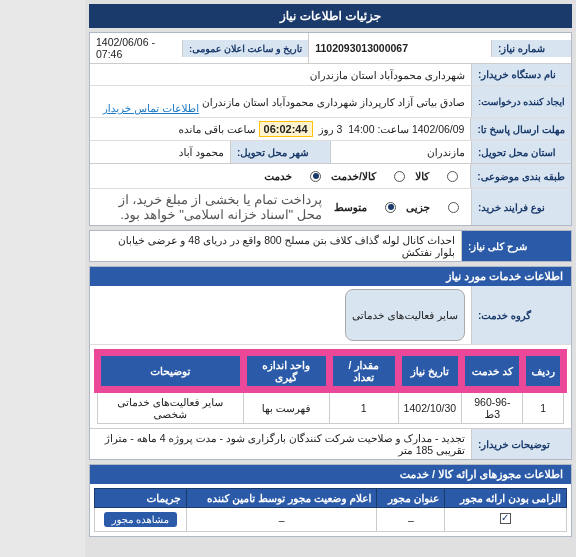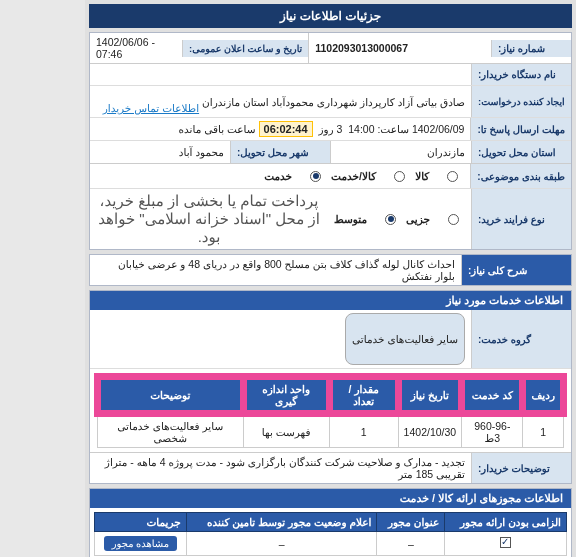--- a/index.html
+++ b/index.html
@@ -214,20 +214,21 @@
         <span class="info-value" style="font-weight:bold; direction:ltr;">1102093013000067</span>
       </div>
       <div class="top-cell" style="flex:1;">
         <span class="info-label" style="min-width:120px; font-size:9.5px;">تاریخ و ساعت اعلان عمومی:</span>
         <span class="info-value" style="direction:ltr;">1402/06/06 - 07:46</span>
       </div>
     </div>
 
     <div class="full-row">
       <span class="info-label">نام دستگاه خریدار:</span>
+      <span class="info-value">شهرداری محمودآباد استان مازندران</span>
     </div>
 
     <div class="full-row">
       <span class="info-label" style="min-width:100px; font-size:9.5px;">ایجاد کننده درخواست:</span>
       <span class="info-value">
         <span>صادق بیاتی آزاد کارپرداز شهرداری محمودآباد استان مازندران</span>
         &nbsp;
         <span class="link-text">اطلاعات تماس خریدار</span>
       </span>
     </div>
@@ -292,21 +293,21 @@
         <div class="radio-group">
           <div class="radio-item">
             <span class="radio-circle"></span>
             <span>جزیی</span>
           </div>
           <div class="radio-item">
             <span class="radio-circle selected"></span>
             <span>متوسط</span>
           </div>
         </div>
-        <span style="font-size:15px; color:#555; padding-right:6px;text-align:center;">پرداخت تمام یا بخشی از مبلغ خرید، از محل "اسناد خزانه اسلامی" خواهد بود.</span>
+        <span style="font-size:13px; color:#555; padding-right:6px;">پرداخت تمام یا بخشی از مبلغ خرید، از محل "اسناد خزانه اسلامی" خواهد بود.</span>
       </div>
     </div>
   </div>
 
   <div class="bottom-card">
     <div class="full-row" style="border-bottom:none;">
       <span class="info-label" style="min-width:110px; background:#2b5ba8; color:white;">شرح کلی نیاز:</span>
       <span class="info-value">احداث کانال لوله گذاف کلاف بتن مسلح 800 واقع در دریای 48 و عرضی خیابان بلوار نفتکش</span>
     </div>
   </div>

